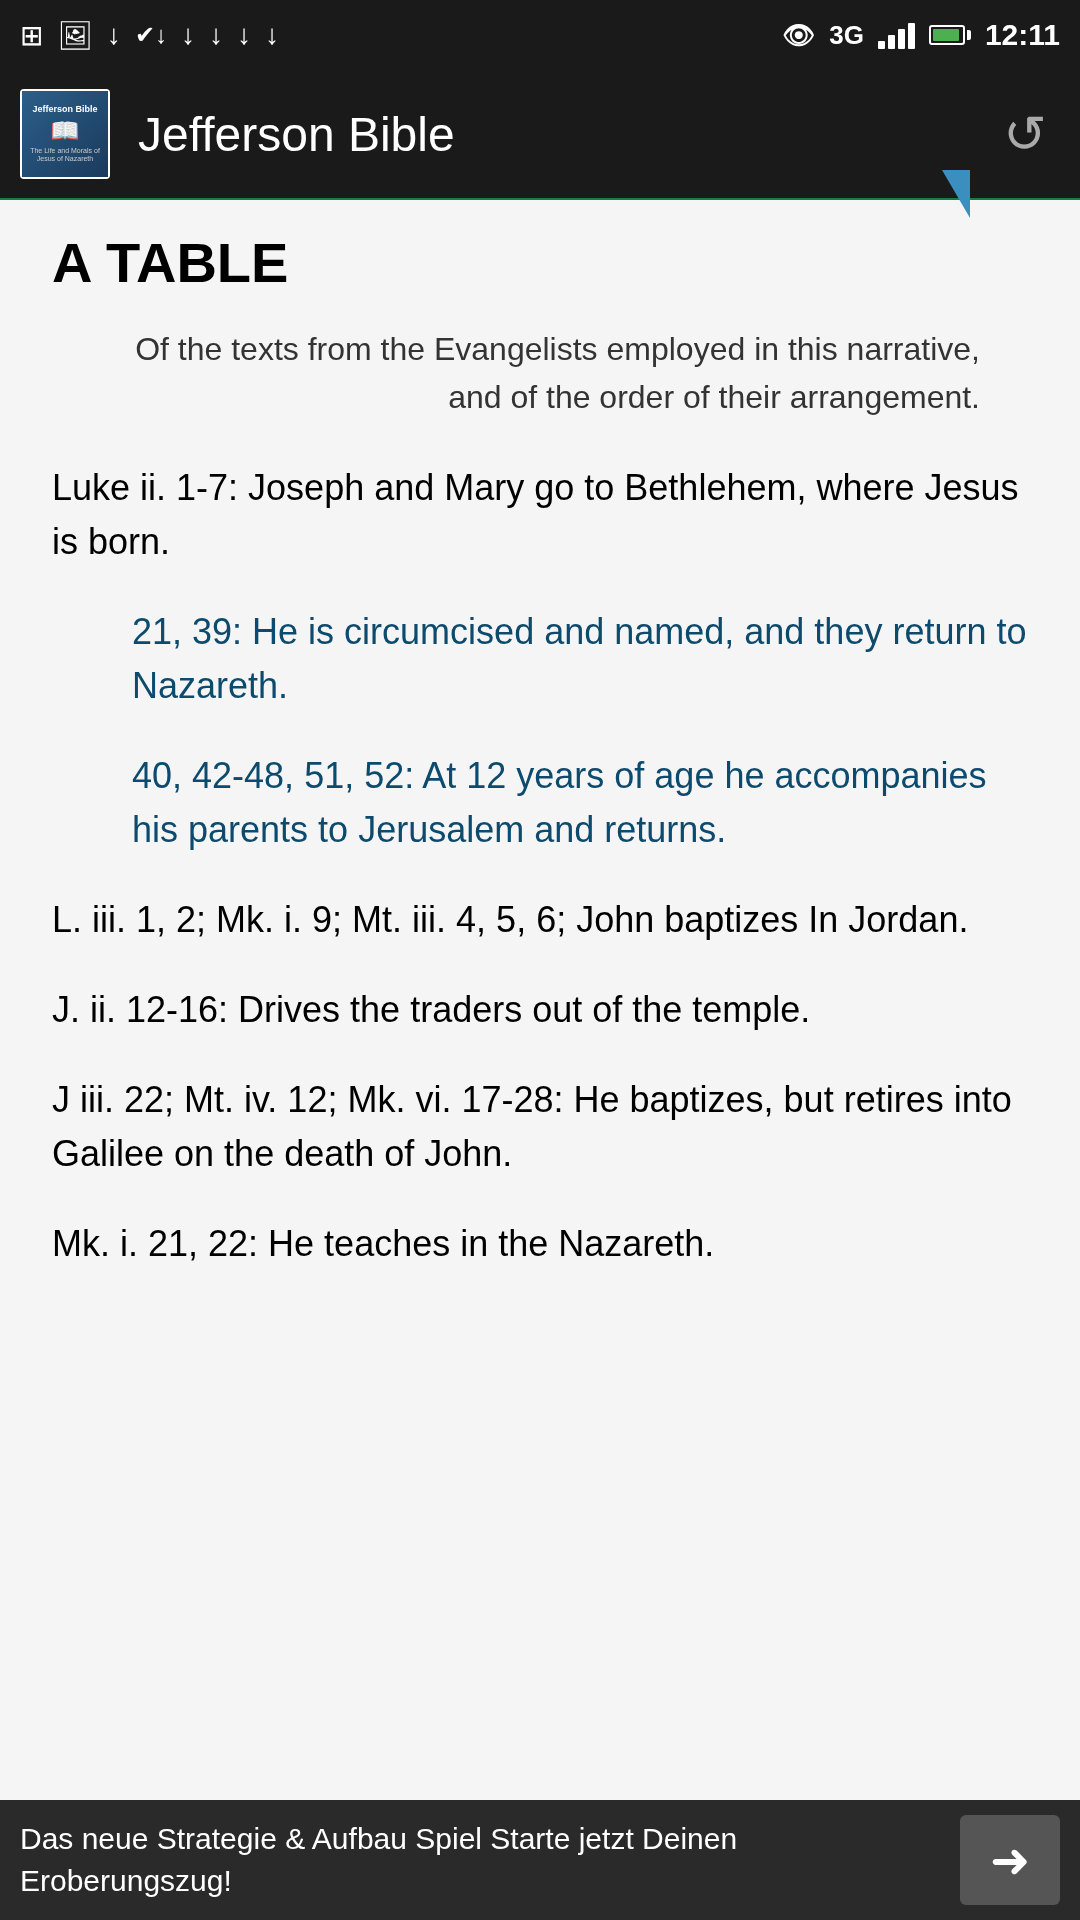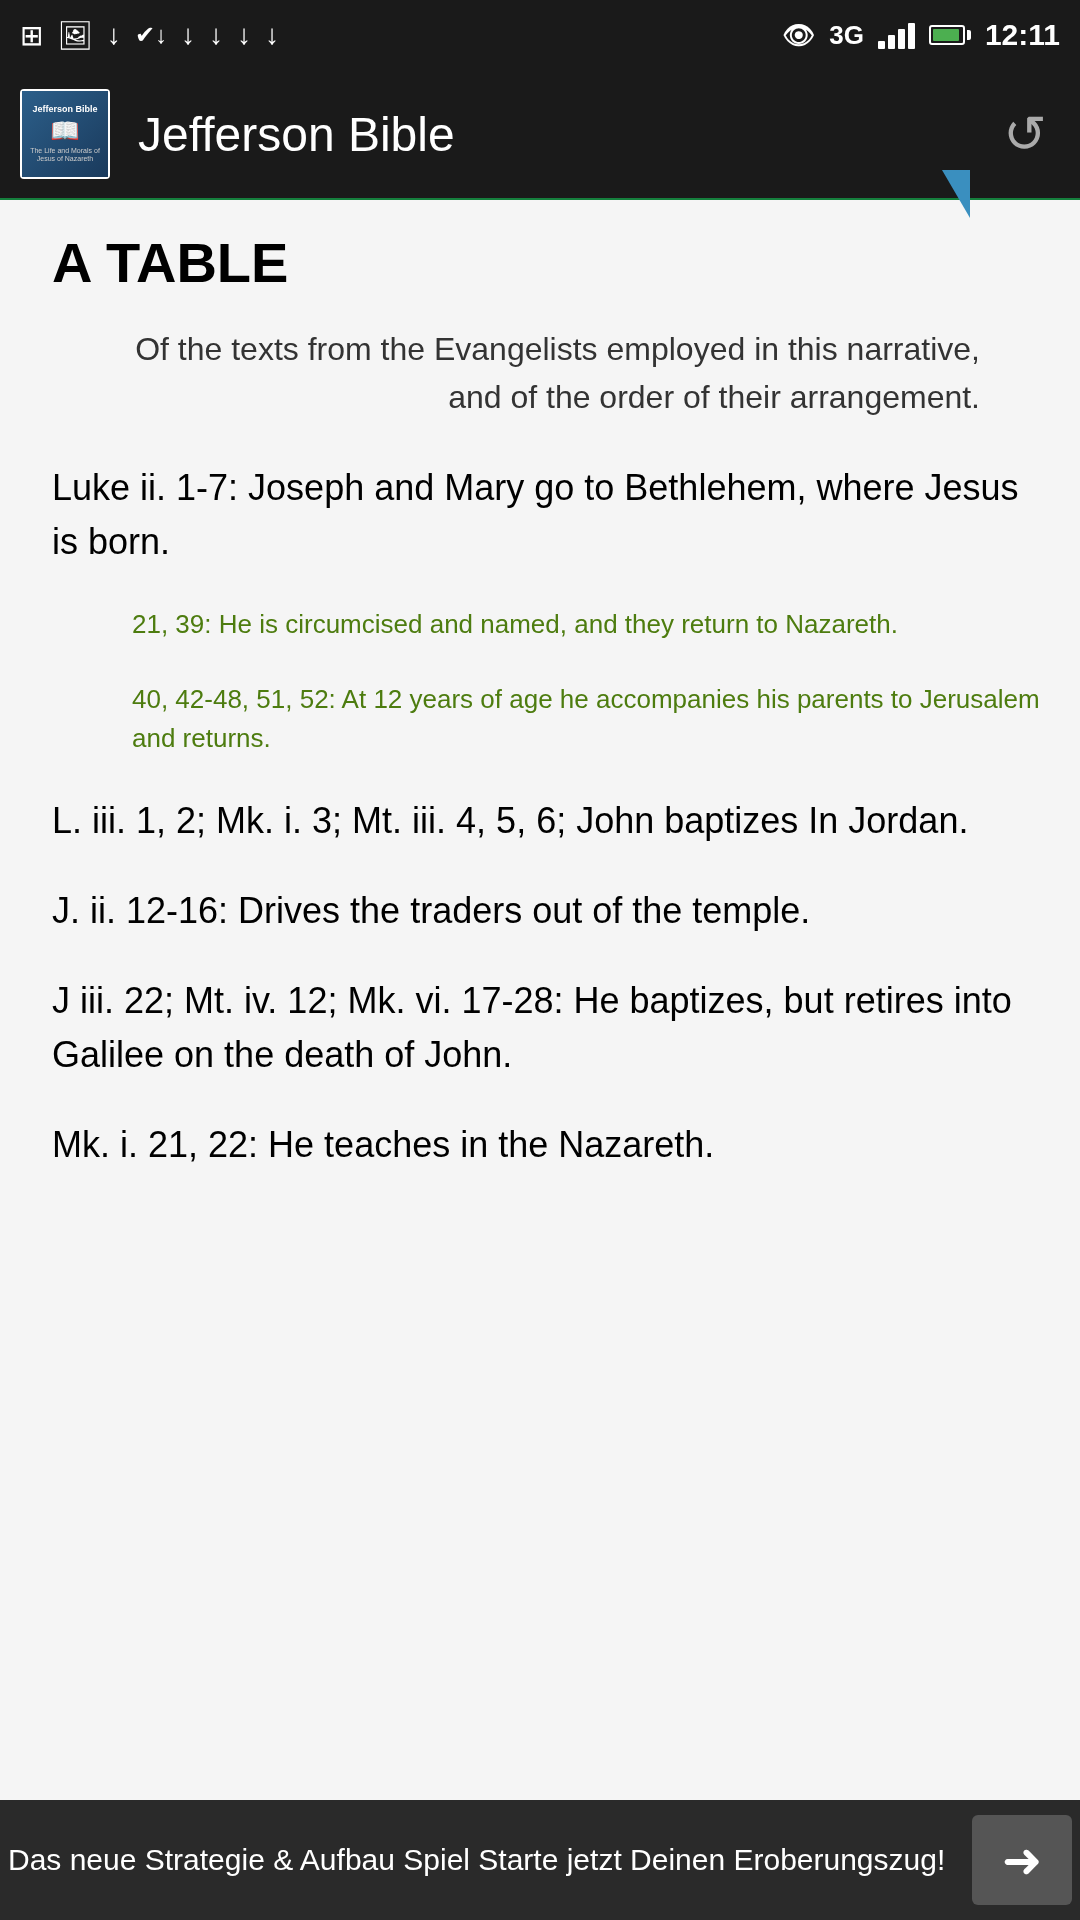--- a/index.html
+++ b/index.html
@@ -208,38 +208,38 @@
     }
 
     .entry {
       font-size: 36px;
       color: #000;
       line-height: 1.5;
       margin-bottom: 36px;
     }
 
     .entry-indented {
-      font-size: 26px;
-      color: #4d7c0f;
+      font-size: 36px;
+      color: #0c4a6e;
       line-height: 1.5;
       margin-bottom: 36px;
       margin-left: 80px;
     }
 
     
     .ad-banner {
       position: absolute;
       bottom: 0;
       left: 0;
       width: 100%;
       height: 120px;
       background: #2a2a2a;
       display: flex;
       align-items: center;
-      padding: 0 8px;
+      padding: 0 20px;
     }
 
     .ad-text {
       flex: 1;
       color: #fff;
       font-size: 30px;
       line-height: 1.4;
     }
 
     .ad-arrow-btn {
@@ -320,21 +320,21 @@
 <div class="content-area">
 
   <h1 class="section-heading">A TABLE</h1>
 
   <p class="intro-paragraph">Of the texts from the Evangelists employed in this narrative, and of the order of their arrangement.</p>
 
   <div id="entries-container">
       <p class="entry">Luke ii. 1-7: Joseph and Mary go to Bethlehem, where Jesus is born.</p>
       <p class="entry-indented">21, 39: He is circumcised and named, and they return to Nazareth.</p>
       <p class="entry-indented">40, 42-48, 51, 52: At 12 years of age he accompanies his parents to Jerusalem and returns.</p>
-      <p class="entry">L. iii. 1, 2; Mk. i. 3; Mt. iii. 4, 5, 6; John baptizes In Jordan.</p>
+      <p class="entry">L. iii. 1, 2; Mk. i. 9; Mt. iii. 4, 5, 6; John baptizes In Jordan.</p>
       <p class="entry">J. ii. 12-16: Drives the traders out of the temple.</p>
       <p class="entry">J iii. 22; Mt. iv. 12; Mk. vi. 17-28: He baptizes, but retires into Galilee on the death of John.</p>
       <p class="entry">Mk. i. 21, 22: He teaches in the Nazareth.</p>
     </div>
 </div>
 
 <div class="ad-banner">
   <span class="ad-text">Das neue Strategie &amp; Aufbau Spiel Starte jetzt Deinen Eroberungszug!</span>
   <div class="ad-arrow-btn">
     <span class="ad-arrow-icon">➜</span>

